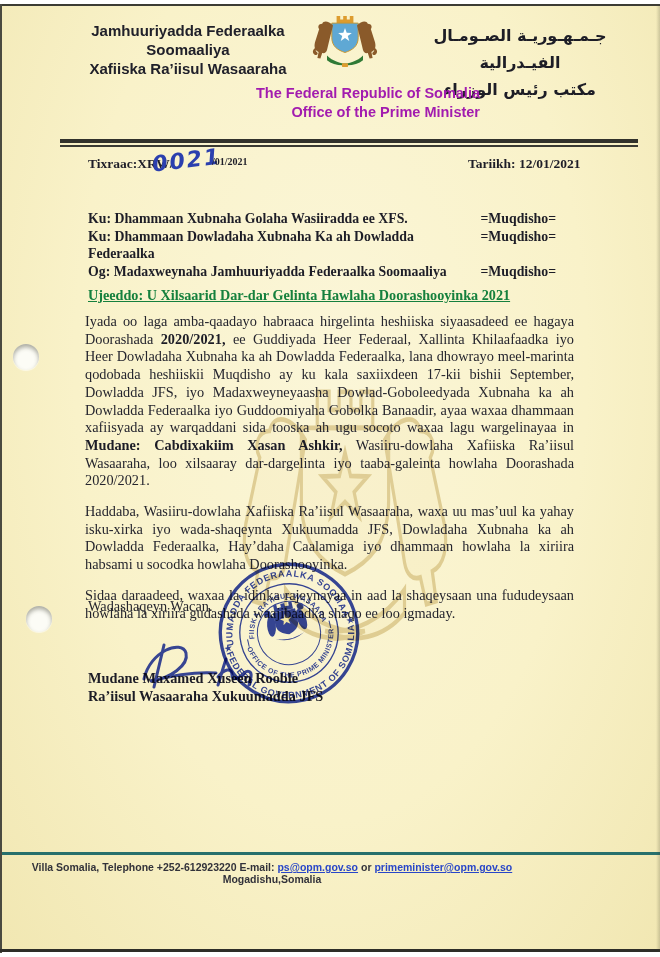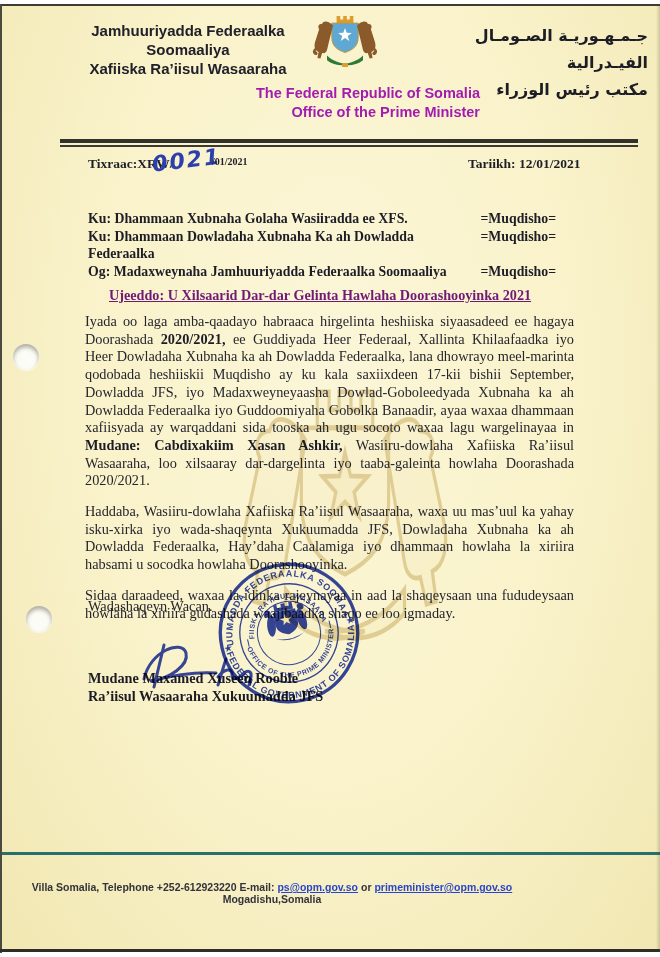--- a/index.html
+++ b/index.html
@@ -10,21 +10,21 @@
   .edge-top{position:absolute;left:0;top:4px;width:100%;height:2px;background:#3c3c34;}
   .edge-left{position:absolute;left:0;top:4px;bottom:4px;width:2px;background:#4a4a40;}
   .edge-bottom{position:absolute;left:0;top:949px;width:100%;height:3px;background:#2e2e28;}
   .edge-right{position:absolute;right:0;top:6px;bottom:5px;width:4px;
               background:linear-gradient(to left, rgba(60,60,40,.22), rgba(0,0,0,0));}
 
   
   .hdr-somali{position:absolute;left:52px;top:21px;width:272px;text-align:center;
               font-family:Liberation Sans, sans-serif;font-weight:bold;font-size:15px;
               line-height:19px;color:#20202a;}
-  .hdr-arabic{position:absolute;left:392px;top:22px;width:256px;direction:rtl;
+  .hdr-arabic{position:absolute;left:392px;top:22px;width:256px;text-align:center;direction:rtl;
               font-family:"DejaVu Sans",sans-serif;font-weight:bold;font-size:16px;
               line-height:27px;color:#1d1d26;}
   .hdr-english{position:absolute;left:180px;top:84px;width:300px;text-align:right;
                font-family:"Liberation Sans",sans-serif;font-weight:bold;font-size:14.5px;
                line-height:19px;color:#a21caf;}
   .emblem{position:absolute;left:309px;top:6px;width:72px;height:72px;}
 
   
   .rule{position:absolute;left:60px;top:139px;width:578px;height:4px;background:#32322c;}
   .rule::after{content:"";position:absolute;left:0;top:6px;width:100%;height:1.5px;background:#3a3a33;}
@@ -36,21 +36,21 @@
   .ref-date{position:absolute;left:468px;top:156px;font-weight:bold;font-size:13.5px;color:#1e1e28;}
 
   
   .addr{position:absolute;left:88px;top:210px;width:468px;font-weight:bold;font-size:13.8px;
         line-height:17.6px;color:#1d1d27;}
   .addr-row{display:flex;justify-content:space-between;}
   .addr-loc{white-space:nowrap;text-align:right;}
 
   
   .subject{position:absolute;left:88px;top:287px;font-weight:bold;font-size:14.2px;
-           text-decoration:underline;color:#701a75;margin-left:21px;}
+           text-decoration:underline;color:#15803d;}
 
   
   .bodycol{position:absolute;left:85px;top:313px;width:493px;font-size:14.3px;
            line-height:17.7px;text-align:justify;color:#25252e;z-index:2;}
   .bodycol p{margin:0 4px 13px 0;}
   .b{font-weight:bold;color:#1c1c26;}
 
   .closing{position:absolute;left:88px;top:598px;font-size:14.3px;color:#25252e;z-index:2;}
   .signer{position:absolute;left:88px;top:670px;font-weight:bold;font-size:14.3px;
           line-height:17.8px;color:#1c1c26;z-index:2;}
@@ -67,21 +67,21 @@
 
   
   .hole{position:absolute;width:26px;height:26px;border-radius:50%;background:#fcfcf6;
         box-shadow:inset 0 3px 4px rgba(70,70,55,.45), 0 1px 1px rgba(255,255,255,.6);}
   .hole1{left:13px;top:344px;}
   .hole2{left:26px;top:606px;}
 
   
   .footer-rule{position:absolute;left:0;top:852px;width:660px;height:3px;background:#27706c;}
   .footer{position:absolute;left:0;top:861px;width:544px;text-align:center;
-          font-family:"Liberation Sans",sans-serif;font-weight:bold;font-size:10.5px;color:#32323a;margin-top:20px;}
+          font-family:"Liberation Sans",sans-serif;font-weight:bold;font-size:10.5px;color:#32323a;}
   .footer .link{color:#2946c8;text-decoration:underline;}
 </style>
 </head>
 <body>
 
 <div id="screen">
   <div class="paper"></div>
 
   <div class="hdr-somali">
     <div>Jamhuuriyadda Federaalka Soomaaliya</div>

